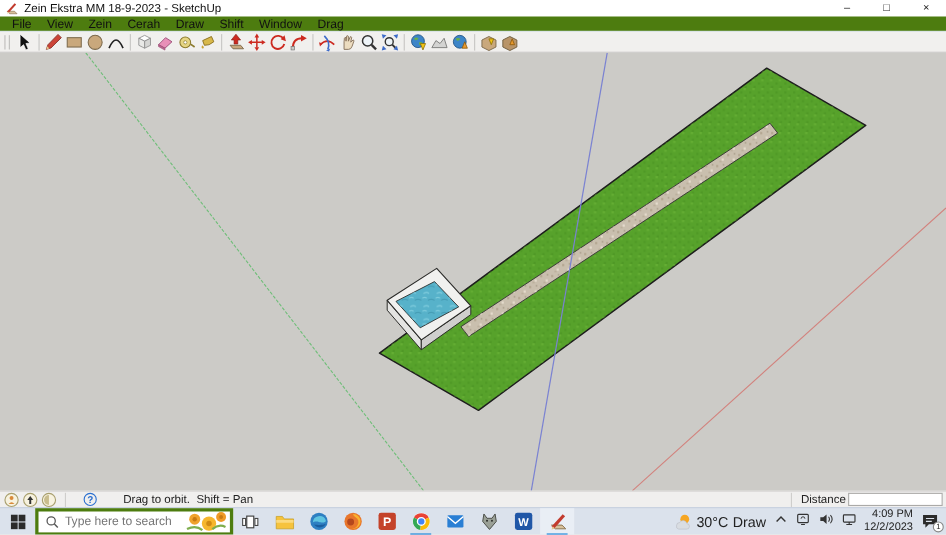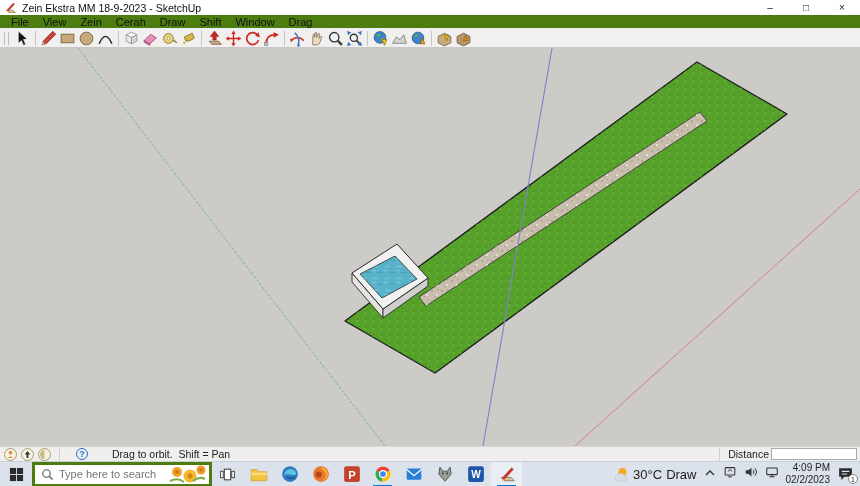--- a/index.html
+++ b/index.html
@@ -434,21 +434,21 @@
     <span title="Volume"><svg width="14" height="14" viewBox="0 0 16 16">
           <polygon points="2,6 5,6 8.5,3 8.5,13 5,10 2,10" fill="#333"></polygon>
           <path d="M10.5 5.5 a4 4 0 0 1 0 5 M12.5 3.8 a6.5 6.5 0 0 1 0 8.4" fill="none" stroke="#333" stroke-width="1.1"></path>
         </svg></span>
     <span title="Network"><svg width="14" height="14" viewBox="0 0 16 16">
           <rect x="2" y="3.5" width="12" height="7.5" rx="0.8" fill="none" stroke="#333" stroke-width="1.2"></rect>
           <path d="M5 13.5 h6 M8 11 v2.5" stroke="#333" stroke-width="1.2"></path>
         </svg></span>
     <span class="clock">
       <div>4:09 PM</div>
-      <div>02/2/2023</div>
+      <div>12/2/2023</div>
     </span>
     <span class="notif">
       <svg width="17" height="17" viewBox="0 0 16 16">
           <path d="M2 3 h12 v8 h-7 l-3 3 v-3 h-2 Z" fill="#2b2b2b"></path>
           <path d="M4.5 6 h7 M4.5 8.5 h5" stroke="#dbe2ec" stroke-width="1"></path>
         </svg>
       <span class="badge">1</span>
     </span>
   </span>
 </div>

